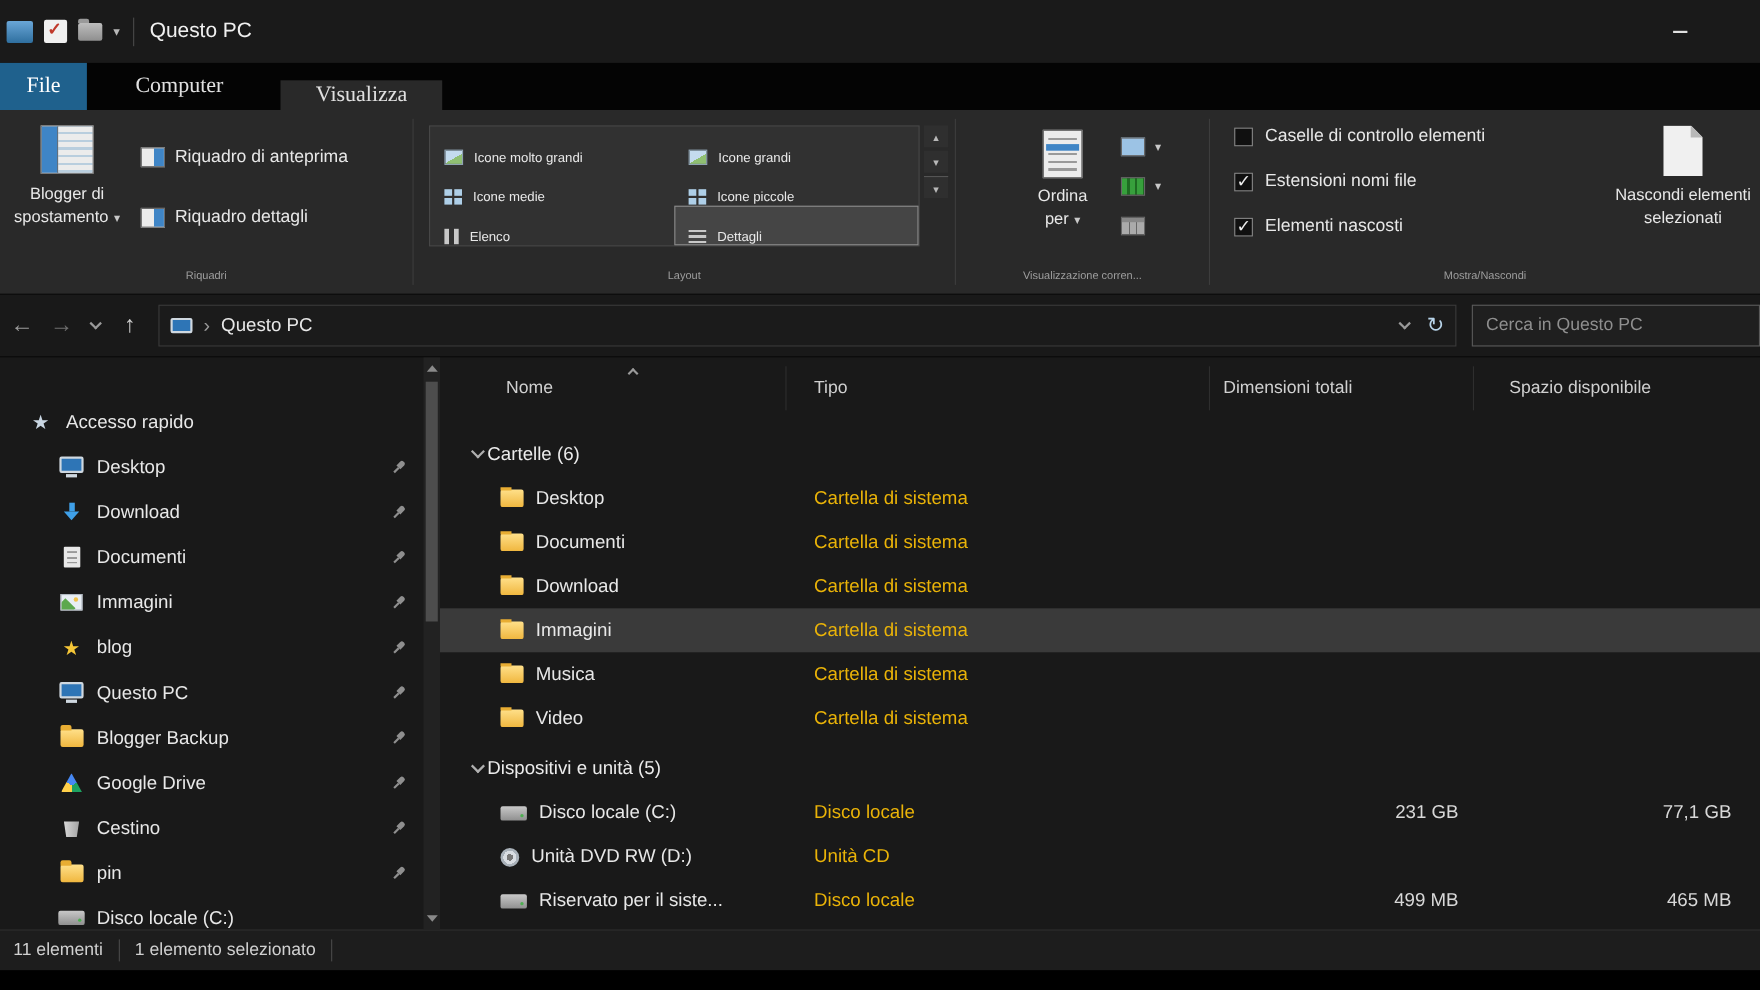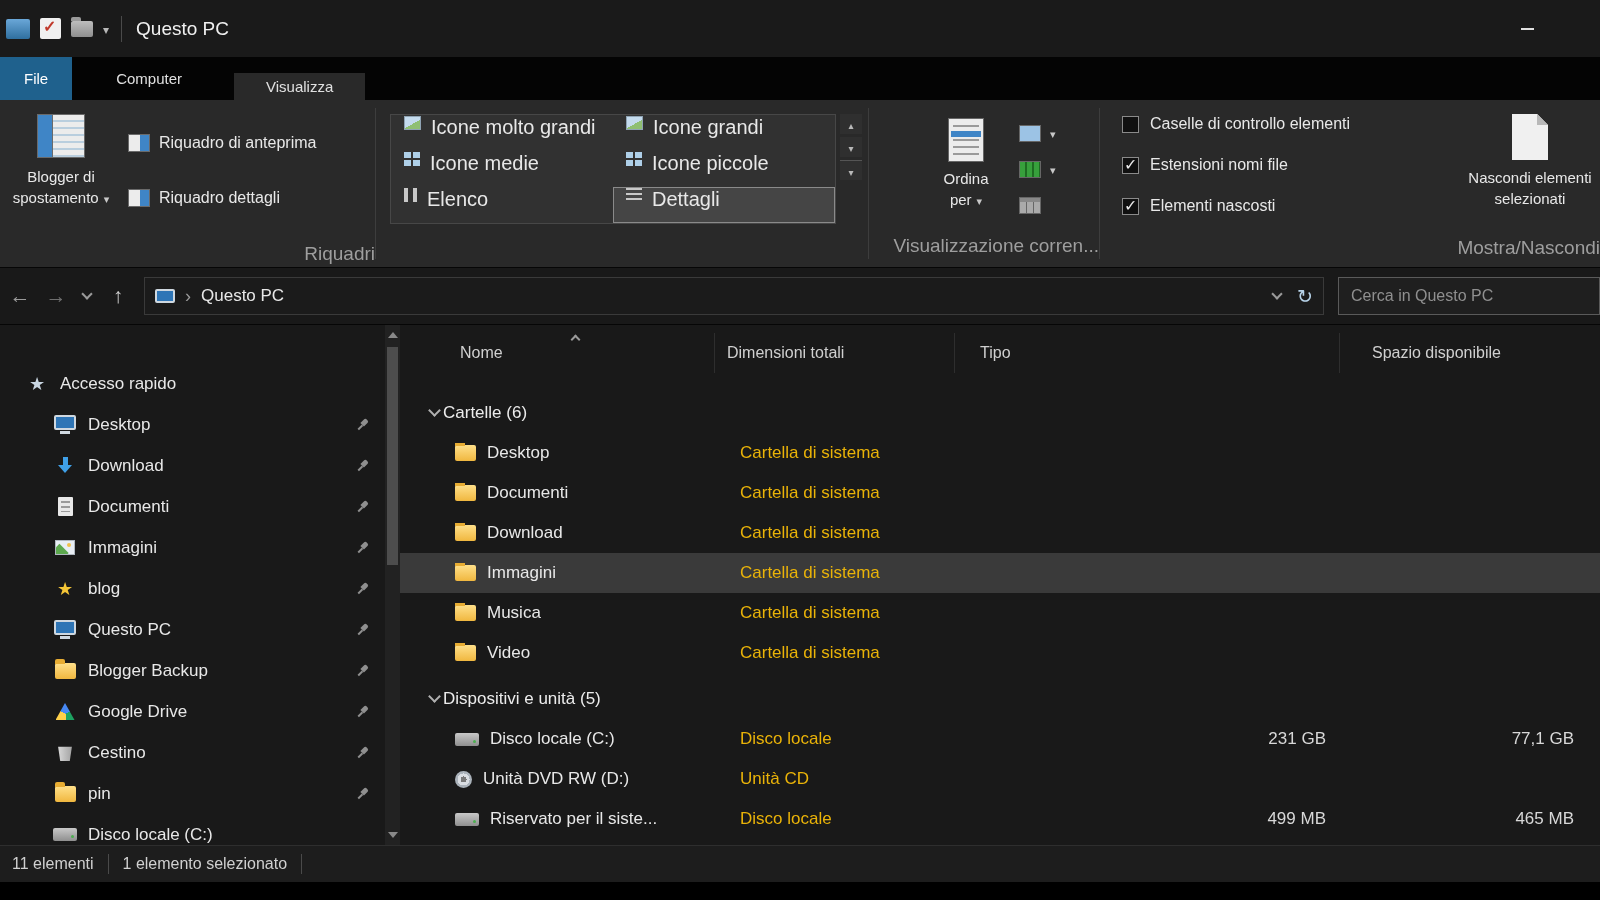--- a/index.html
+++ b/index.html
@@ -17,48 +17,48 @@
   .qat-newf::before { content:""; position:absolute; top:-4px; left:0; width:10px; height:4px; background:#9a9a9a; border-radius:2px 2px 0 0; }
   .qat-caret { margin-right:8px; }
   .qat-caret::before { content:"▾"; color:#b8b8b8; font-size:12px; }
   .tb-sep { width:1px; height:26px; background:#4a4a4a; margin:0 14px 0 4px; }
   .tb-title { font-size:19px; color:#f0f0f0; }
   .min-btn { position:absolute; right:50px; top:0; width:46px; height:57px; display:flex; align-items:center; justify-content:center; }
   .min-dash { width:13px; height:2px; background:#e0e0e0; }
 
   
   .tabstrip { height:43px; flex:0 0 auto; background:#040404; display:flex; align-items:stretch; }
-  .tab { display:flex; align-items:center; font-size:15px; color:#e0e0e0; padding:0 26px; }
+  .tab { display:flex; align-items:center; font-size:20px; color:#e0e0e0; padding:0 26px;font-family:Liberation Serif, serif; }
   .tab-file { background:#1f618d; color:#fff; padding:0 24px; }
   .tab-computer { margin-left:18px; }
   .tab-active { background:#292929; margin-left:26px; padding:0 32px;margin-top:16px; }
 
   
   .ribbon { height:168px; flex:0 0 auto; background:#292929; display:flex; border-bottom:1px solid #060606; }
   .rgroup { display:flex; flex-direction:column; }
   .rgroup-content { flex:1; display:flex; }
-  .rgroup-label { flex:0 0 auto; text-align:right; font-size:19px; color:#9e9e9e; padding:2px 0 10px; }
+  .rgroup-label { flex:0 0 auto; text-align:center; font-size:10px; color:#9e9e9e; padding:2px 0 10px; }
   .rsep { width:1px; background:#3d3d3d; margin:8px 0; }
 
   .g-riquadri { width:375px; }
   .bigbtn { width:122px; display:flex; flex-direction:column; align-items:center; padding-top:14px; }
   .ic-navpane { width:48px; height:44px; background:#ececec; border:1px solid #6a6a6a; display:flex; margin-bottom:8px; }
   .pane-left { width:15px; background:#3f85c6; border-right:1px solid #6a6a6a; }
   .pane-right { flex:1; background:repeating-linear-gradient(#ececec 0 5px, #b9cede 5px 7px); }
   .bigbtn-label { font-size:15px; line-height:21px; text-align:center; color:#e8e8e8; }
   .caret-inline::before { content:"▾"; font-size:11px; color:#c8c8c8; margin-left:5px; }
   .riquadri-stack { display:flex; flex-direction:column; padding:31px 0 0 6px; }
   .stackbtn { display:flex; align-items:center; gap:9px; font-size:16px; height:24px; margin-bottom:31px; }
   .ic-preview { width:22px; height:18px; background:#ececec; border:1px solid #6a6a6a; position:relative; flex:0 0 auto; }
   .ic-preview::after { content:""; position:absolute; right:0; top:0; bottom:0; width:9px; background:#3f85c6; }
 
   .g-layout { width:492px; }
   .layout-content { padding:14px 0 0 14px; display:flex; align-items:flex-start; }
   .layout-box { width:446px; background:#313131; border:1px solid #474747; display:grid; grid-template-columns:1fr 1fr; }
-  .layout-opt { display:flex; align-items:flex-start; gap:10px; padding:0 12px; height:36px; font-size:20px; border:1px solid transparent; }
+  .layout-opt { display:flex; align-items:flex-end; gap:10px; padding:0 12px; height:36px; font-size:12px; border:1px solid transparent; }
   .layout-opt.selected { background:#454545; border-color:#8a8a8a; }
   .layout-arrows { display:flex; flex-direction:column; gap:3px; margin-left:4px; }
   .layout-arrow { width:22px; height:20px; background:#2f2f2f; display:flex; align-items:center; justify-content:center; }
   .glyph-up::before { content:"▴"; font-size:10px; color:#b8b8b8; }
   .glyph-dn::before { content:"▾"; font-size:10px; color:#b8b8b8; }
   .layout-arrow.more { border-top:1px solid #555; }
 
   .ic-tile { width:17px; height:14px; border:1px solid #8fa3b3; background:linear-gradient(150deg,#c4dbee 0 55%, #8fbf72 55%); flex:0 0 auto; }
   .ic-grid4 { width:16px; height:14px; flex:0 0 auto; background:
      linear-gradient(#aecfe8,#aecfe8) left top / 7px 6px no-repeat,
@@ -261,20 +261,21 @@
               <span class="glyph-up"></span>
             </div>
           <div class="layout-arrow">
               <span class="glyph-dn"></span>
             </div>
           <div class="layout-arrow more">
               <span class="glyph-dn"></span>
             </div>
         </div>
       </div>
+      <div class="rgroup-label">Layout</div>
     </div>
 
     <div class="rsep"></div>
 
     <div class="rgroup g-vis">
       <div class="rgroup-content vis-content">
         <div class="ordina-btn">
           <span class="ic-ordina"></span>
           <span class="ordina-label"><span>Ordina</span><br><span>per</span><span class="caret-inline"></span></span>
         </div>
@@ -430,25 +431,25 @@
       <span class="scroll-thumb"></span>
       <span class="scroll-arrow down"></span>
     </div>
 
     <div class="filearea">
       <div class="cols-header">
         <span class="sort-ind"></span>
         <div class="col-h c-name">
             <span>Nome</span>
           </div>
+        <div class="col-h c-type">
+            <span>Tipo</span>
+          </div>
         <div class="col-h c-dim">
             <span>Dimensioni totali</span>
-          </div>
-        <div class="col-h c-type">
-            <span>Tipo</span>
           </div>
         <div class="col-h c-free">
             <span>Spazio disponibile</span>
           </div>
       </div>
 
       <div class="rows">
         <div class="group-hdr">
           <span class="grp-chev"></span>
           <span>Cartelle (6)</span>

